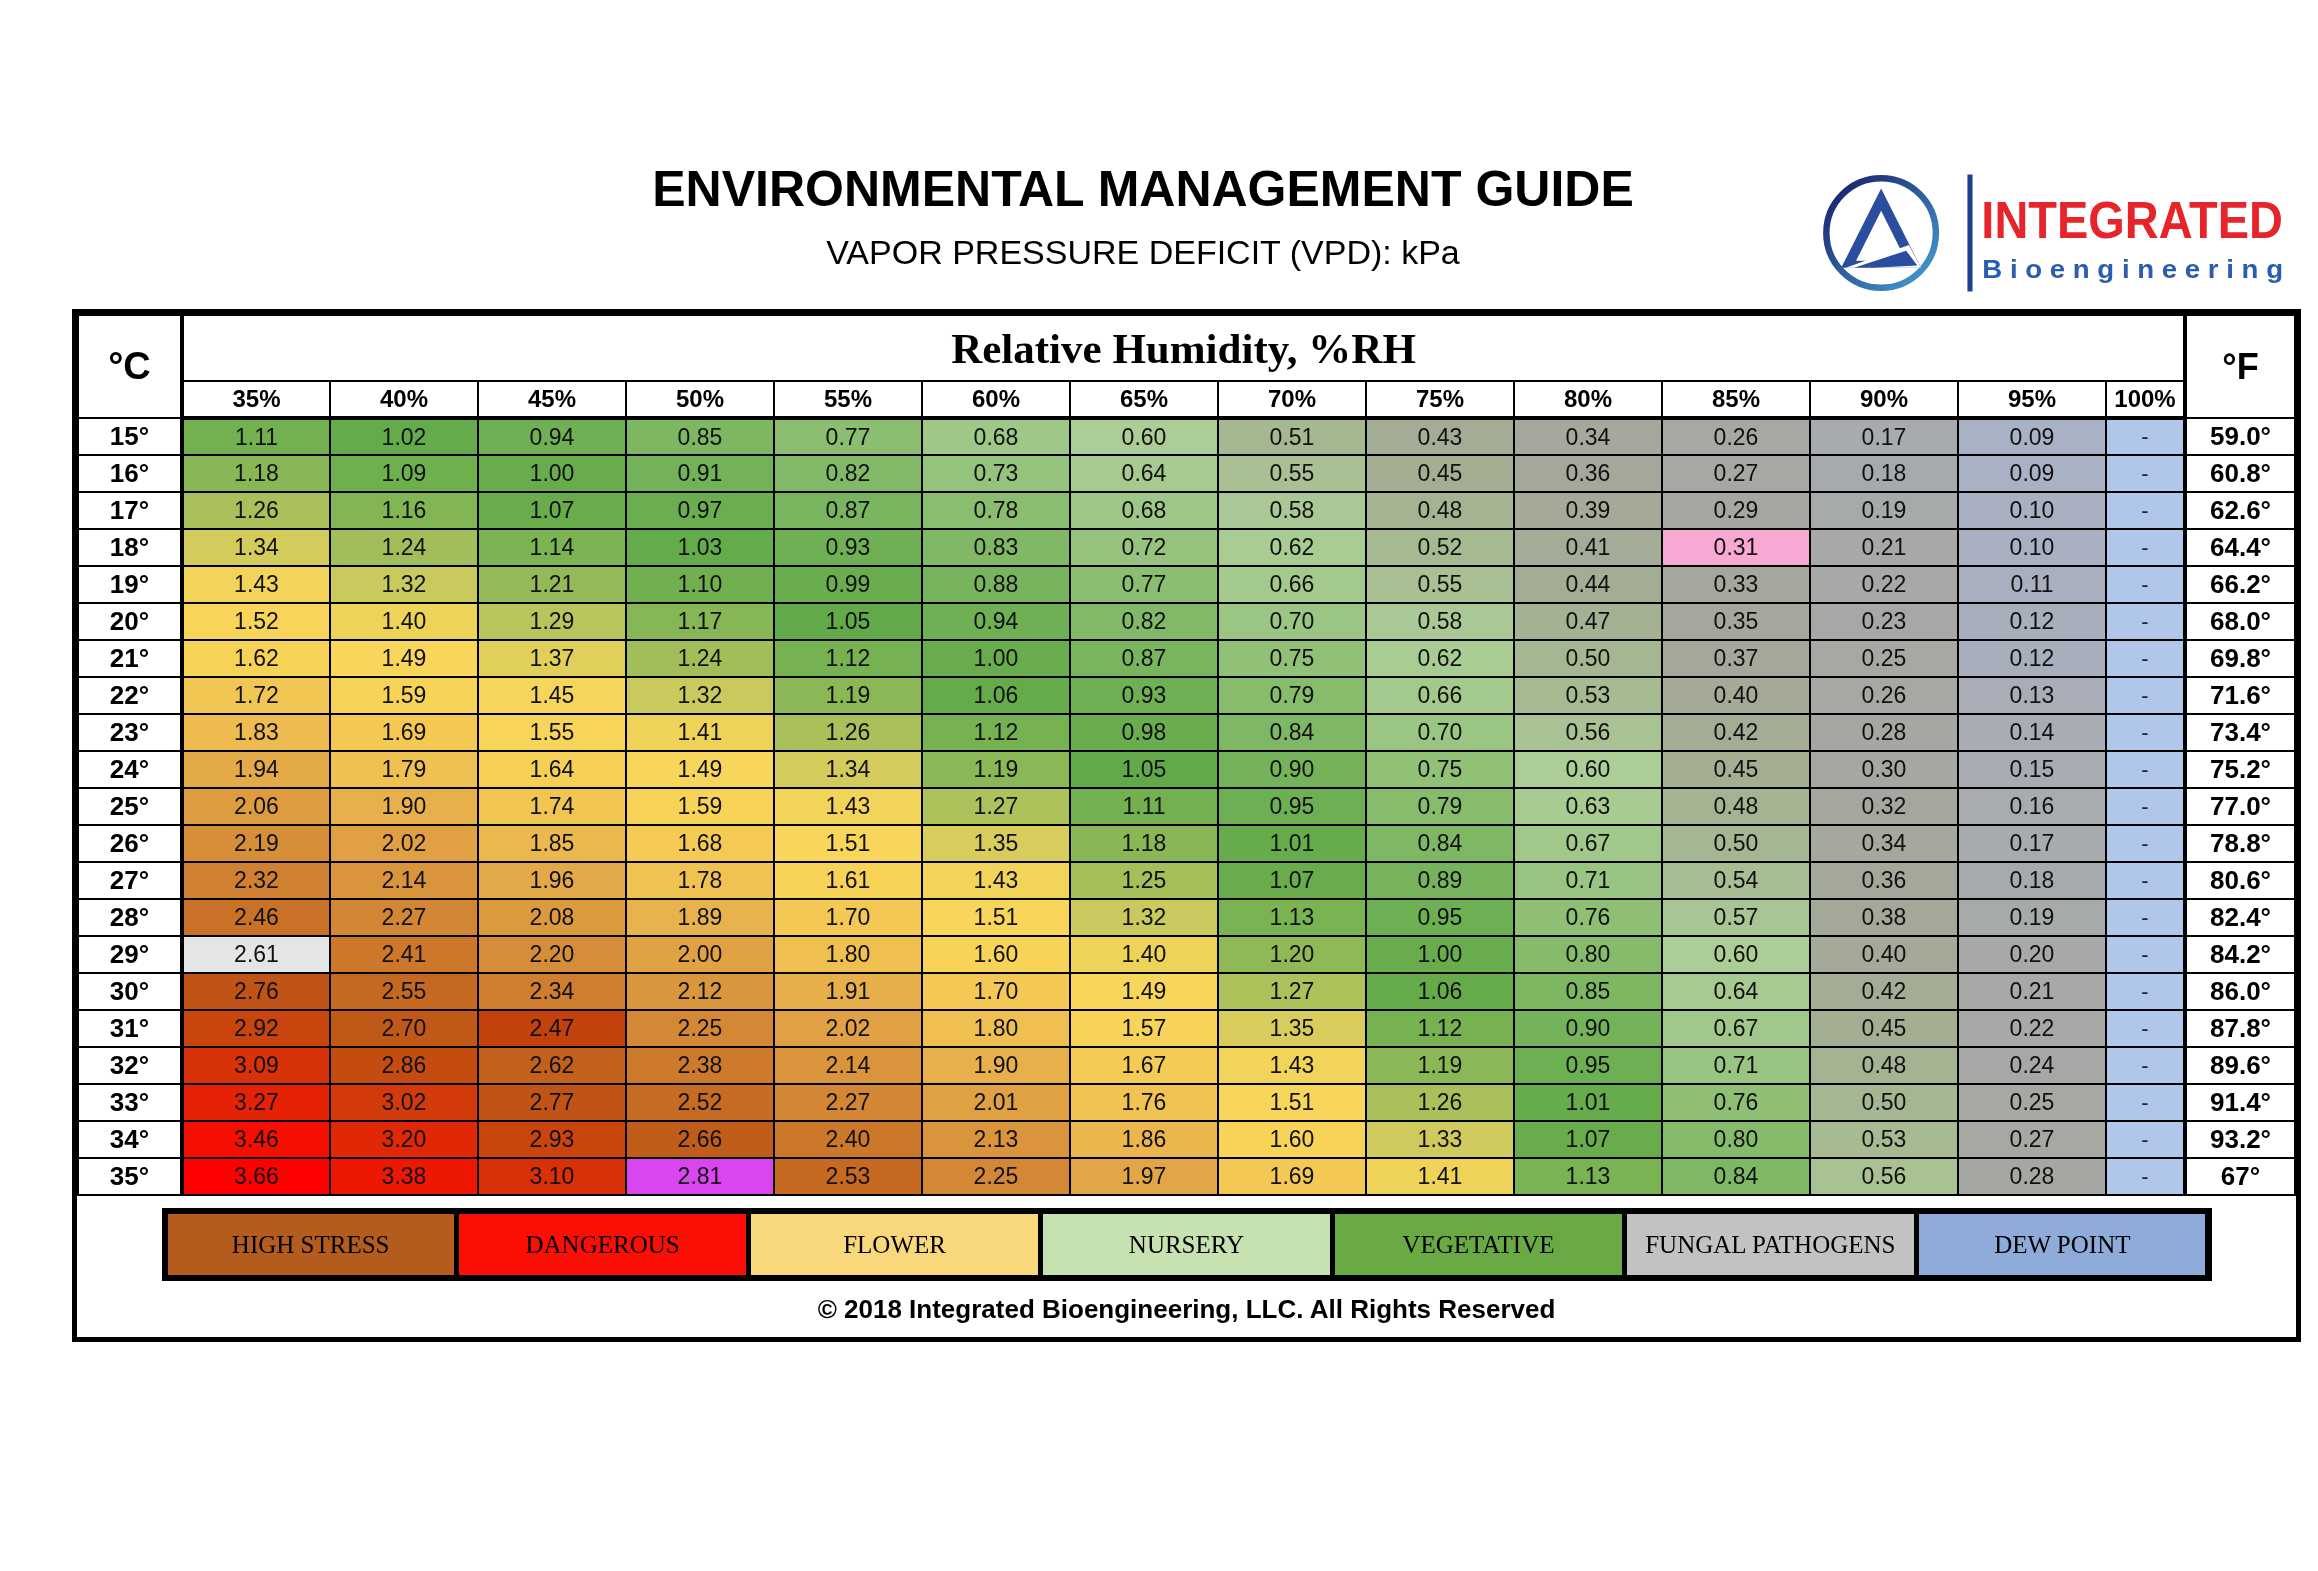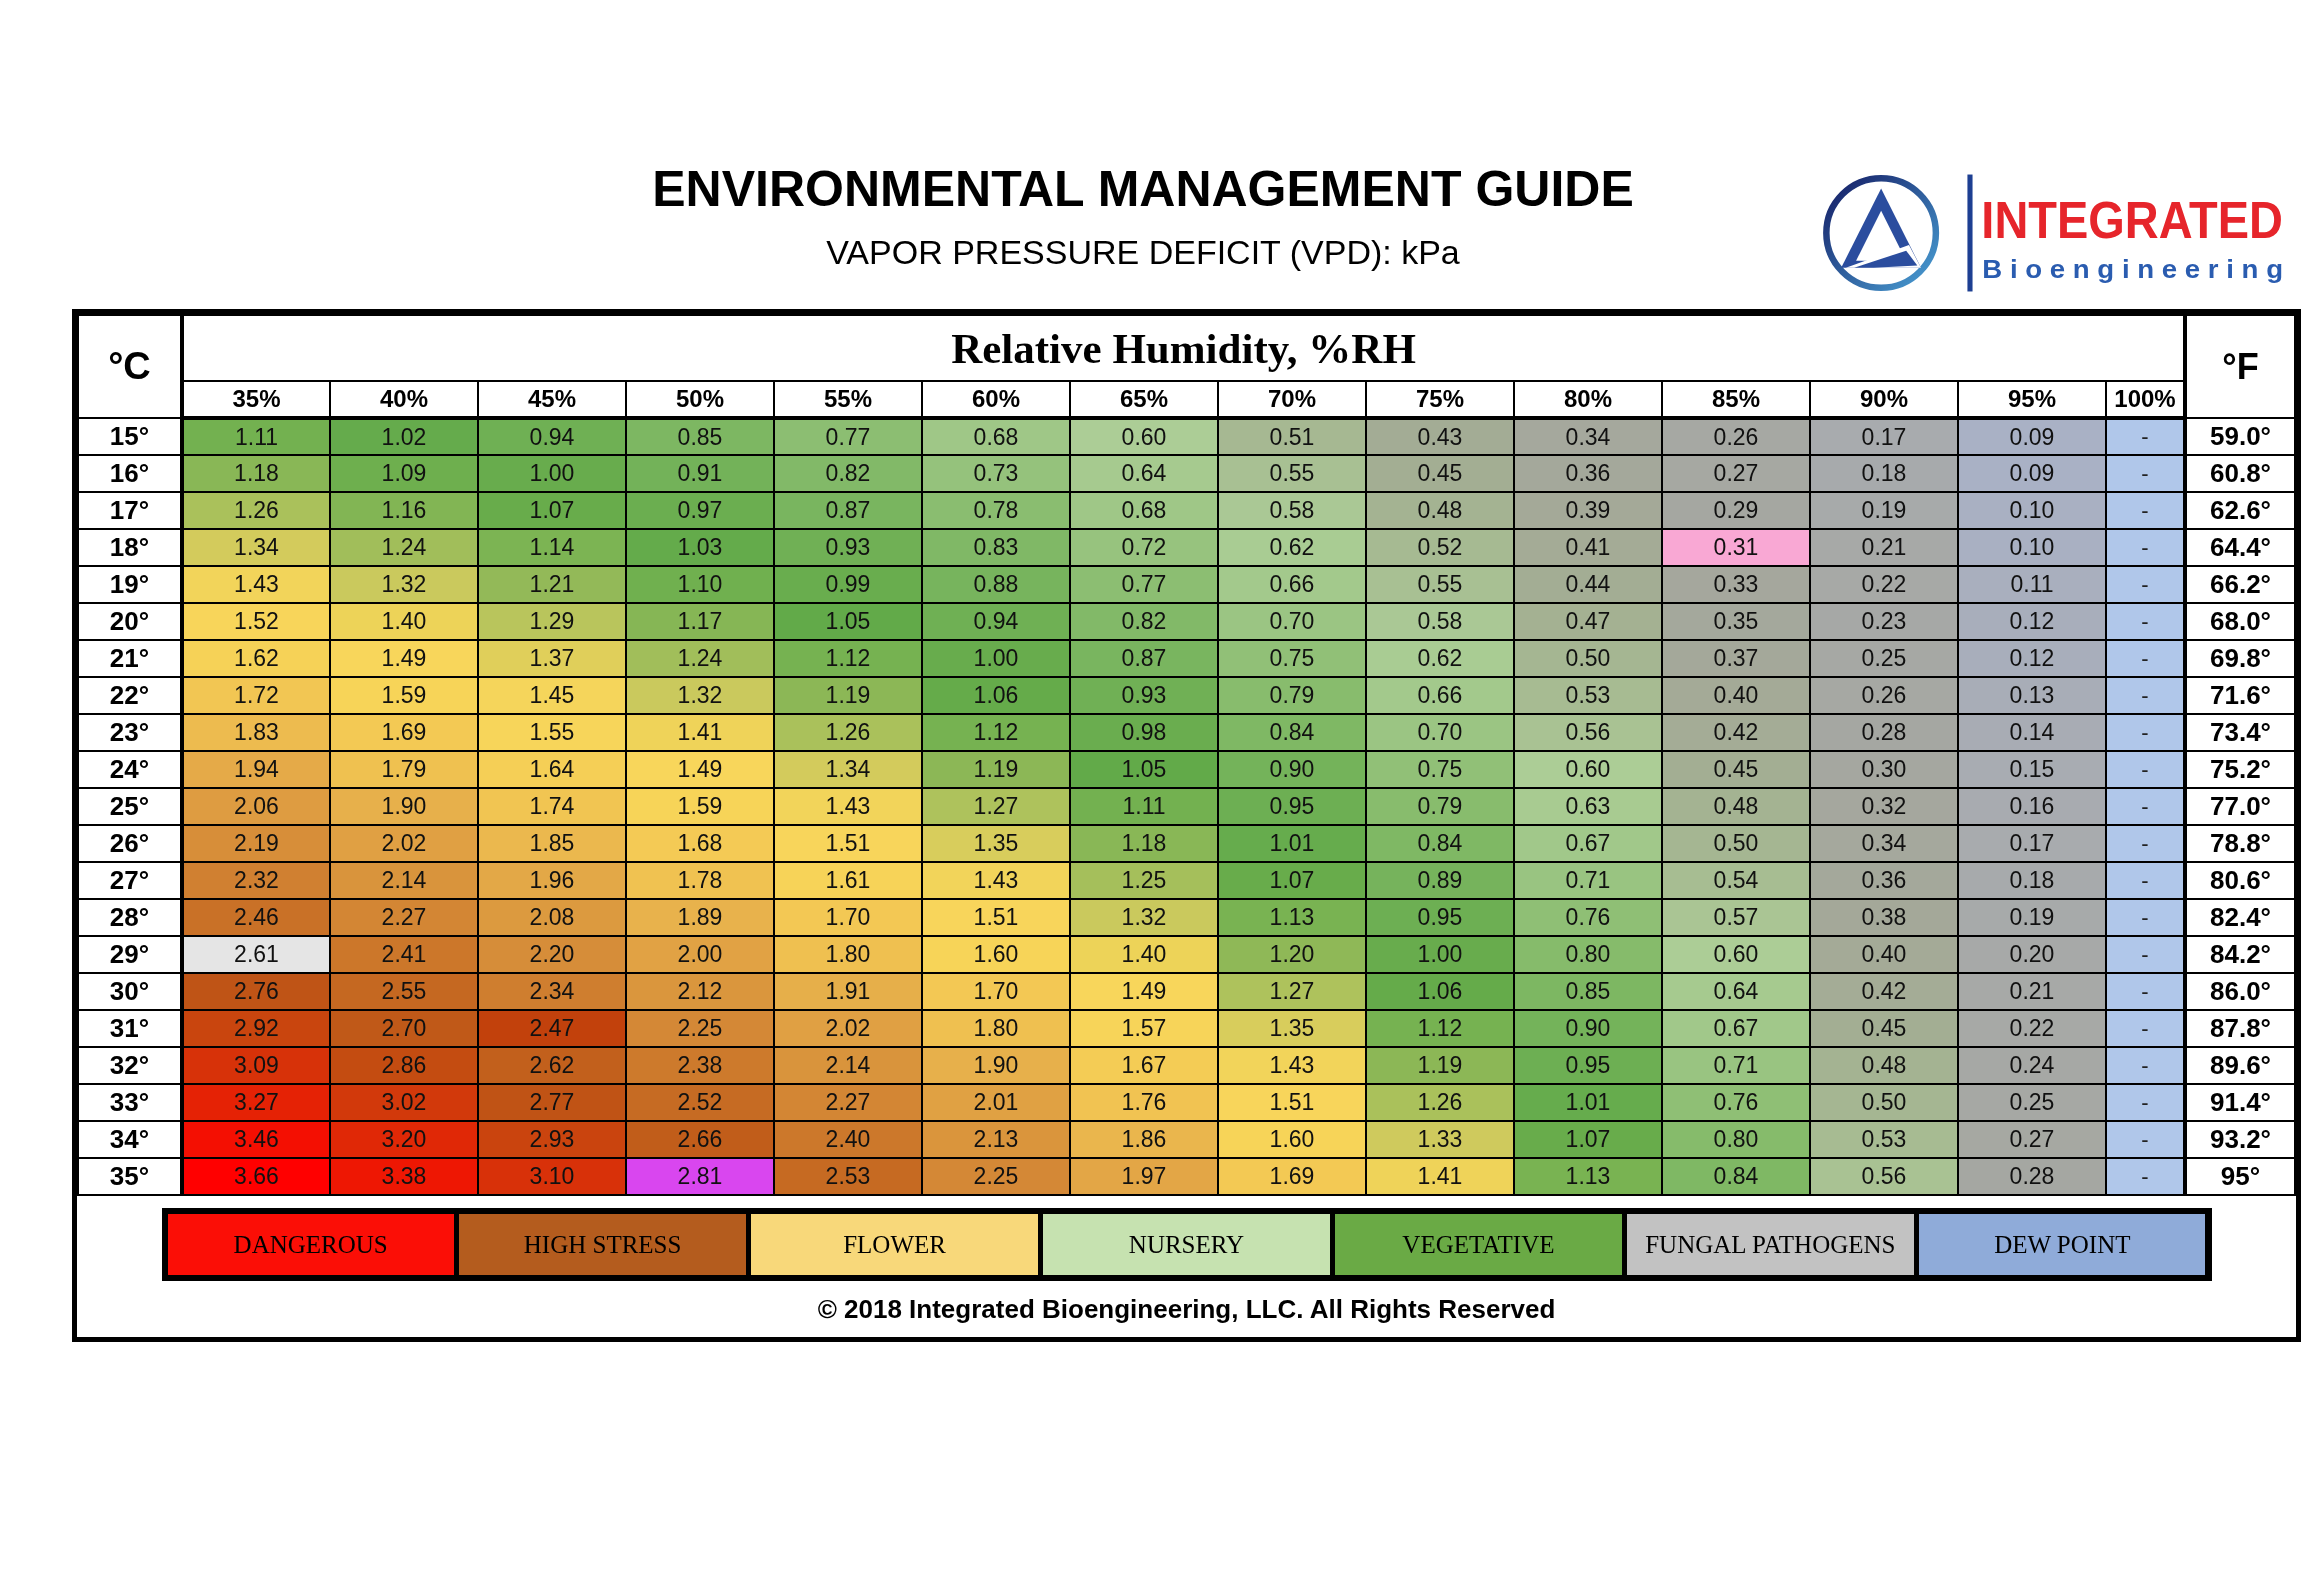--- a/index.html
+++ b/index.html
@@ -485,28 +485,28 @@
           <td style="background:rgb(198,106,34)">2.53</td>
           <td style="background:rgb(212,136,54)">2.25</td>
           <td style="background:rgb(227,166,70)">1.97</td>
           <td style="background:rgb(243,201,84)">1.69</td>
           <td style="background:rgb(239,211,89)">1.41</td>
           <td style="background:rgb(121,179,82)">1.13</td>
           <td style="background:rgb(127,184,100)">0.84</td>
           <td style="background:rgb(169,194,147)">0.56</td>
           <td style="background:rgb(165,167,162)">0.28</td>
           <td class="dash" style="background:#b0c7ea">-</td>
-          <th class="tf">95°</th>
+          <th class="tf">67°</th>
         </tr>
       </tbody>
     </table>
   <div class="legend-section">
     <div class="legend-bar" id="legend-bar">
+        <div class="legend-seg" style="background: rgb(180, 92, 30);">HIGH STRESS</div>
         <div class="legend-seg" style="background: rgb(251, 14, 6);">DANGEROUS</div>
-        <div class="legend-seg" style="background: rgb(180, 92, 30);">HIGH STRESS</div>
         <div class="legend-seg" style="background: rgb(248, 216, 122);">FLOWER</div>
         <div class="legend-seg" style="background: rgb(198, 226, 176);">NURSERY</div>
         <div class="legend-seg" style="background: rgb(106, 170, 69);">VEGETATIVE</div>
         <div class="legend-seg" style="background: rgb(194, 194, 194);">FUNGAL PATHOGENS</div>
         <div class="legend-seg" style="background: rgb(143, 171, 217);">DEW POINT</div>
       </div>
     <div class="copyright">© 2018 Integrated Bioengineering, LLC. All Rights Reserved</div>
   </div>
 </div>
 

